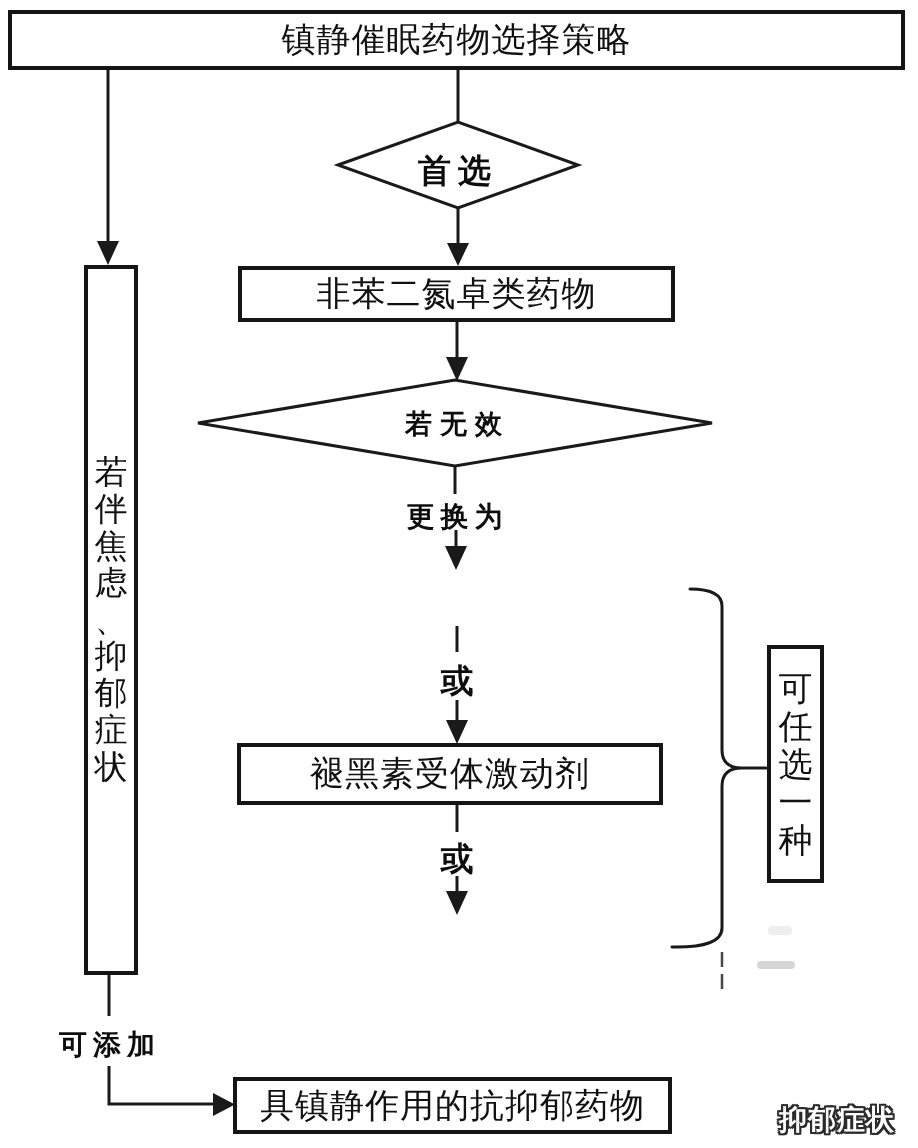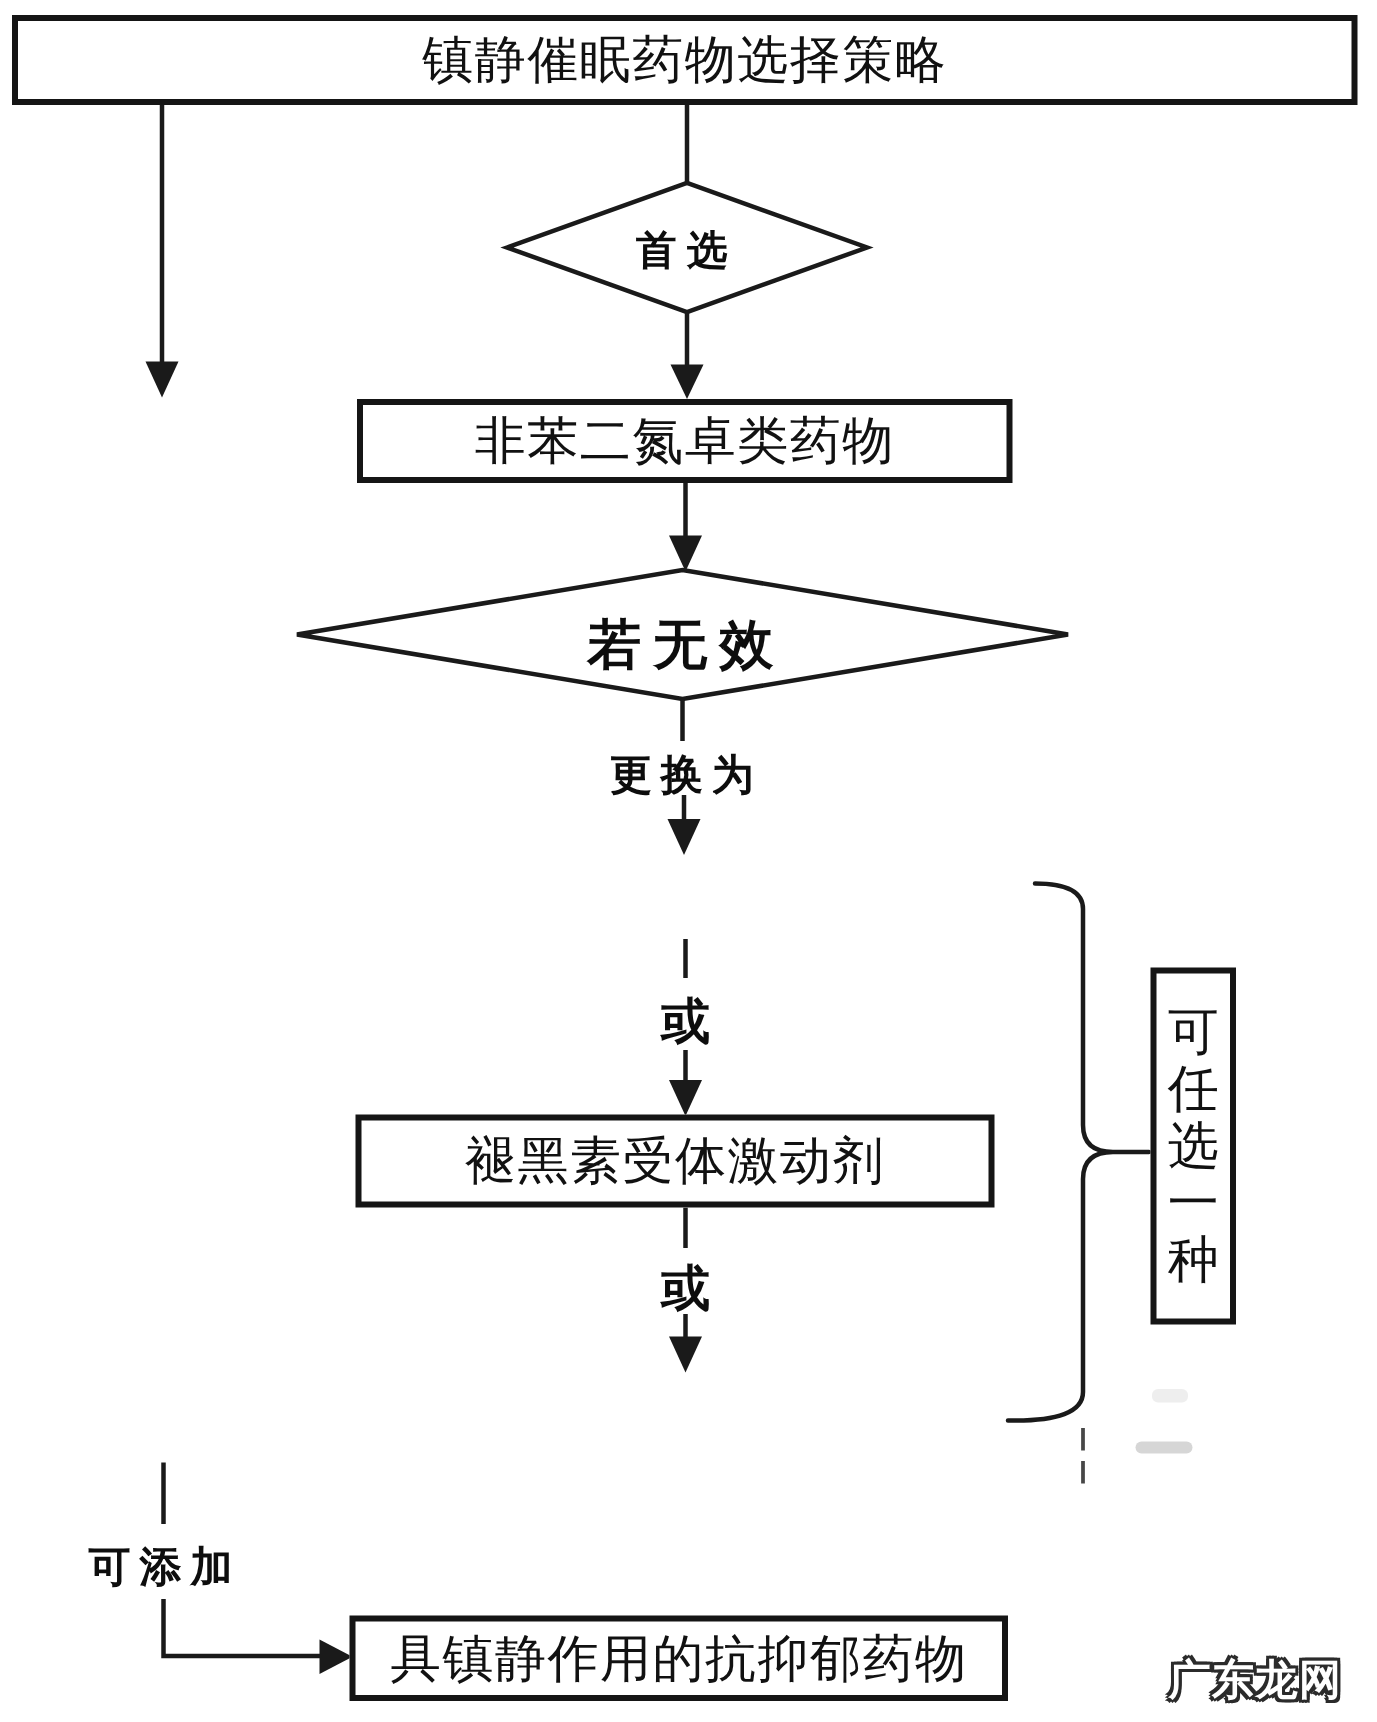--- a/index.html
+++ b/index.html
@@ -77,44 +77,47 @@
     <line x1="109" y1="975" x2="109" y2="1016" stroke="#1a1a1a" stroke-width="3"></line>
 
     <path d="M109,1066 L109,1104 L215,1104" fill="none" stroke="#1a1a1a" stroke-width="3"></path>
     <polygon points="213,1093 213,1116 235,1104.5" fill="#1a1a1a"></polygon>
   </svg>
 
   <div class="node h-box" style="left:8px;top:10px;width:897px;height:60px;">
     <span>镇静催眠药物选择策略</span>
   </div>
 
-  <div class="diamond-label" style="left:388px;top:149px;width:140px;font-size:27px;letter-spacing:7px;text-align:center;">首选</div>
-  <div class="diamond-label" style="left:375px;top:406px;width:165px;font-size:36px;letter-spacing:8px;text-align:center;">若无效</div>
+  <div class="diamond-label" style="left:388px;top:149px;width:140px;font-size:33px;letter-spacing:7px;text-align:center;">首选</div>
+  <div class="diamond-label" style="left:375px;top:406px;width:165px;font-size:27px;letter-spacing:8px;text-align:center;">若无效</div>
 
   <div class="node h-box" style="left:238px;top:266px;width:437px;height:56px;text-align:right;">
     <span>非苯二氮卓类药物</span>
   </div>
 
   <div class="flow-label" style="left:385px;top:498px;width:145px;font-size:28px;letter-spacing:6px;">更换为</div>
 
 
   <div class="flow-label" style="left:427px;top:659px;width:60px;font-size:33px;">或</div>
   <div class="flow-label" style="left:427px;top:837px;width:60px;font-size:33px;">或</div>
 
   <div class="node h-box" style="left:237px;top:743px;width:426px;height:62px;text-align:right;">
     <span>褪黑素受体激动剂</span>
   </div>
 
 
   <div class="node v-box" style="left:767px;top:645px;width:57px;height:238px;font-size:34px;">
     <span class="v-text">可任选一种</span>
   </div>
 
+  <div class="node v-box" style="left:84px;top:265px;width:54px;height:710px;font-size:33px;">
+    <span class="v-text">若伴焦虑、抑郁症状</span>
+  </div>
 
   <div class="flow-label" style="left:45px;top:1026px;width:130px;font-size:28px;letter-spacing:6px;">可添加</div>
 
   <div class="node h-box" style="left:233px;top:1077px;width:439px;height:57px;">
     <span>具镇静作用的抗抑郁药物</span>
   </div>
 
-  <div id="watermark" style="left:779px;top:1101px;">广东龙网</div>
+  <div id="watermark" style="left:779px;top:1101px;">抑郁症状</div>
 
 </div>
 
 </body></html>

